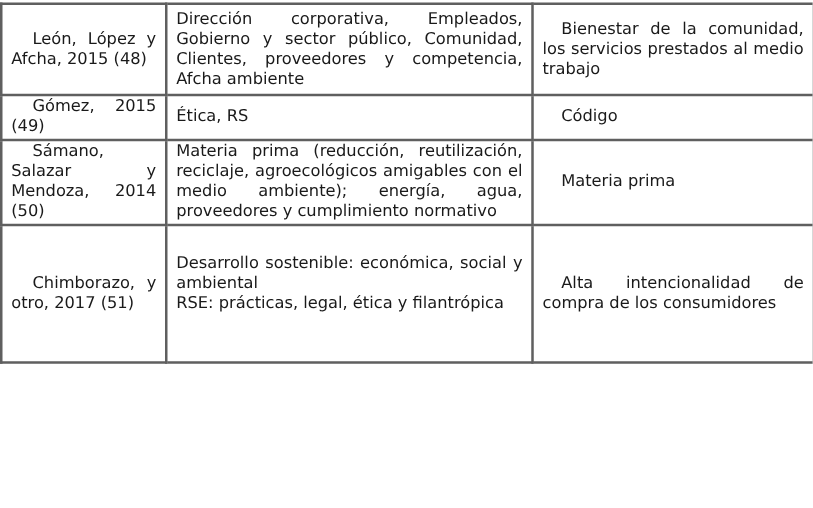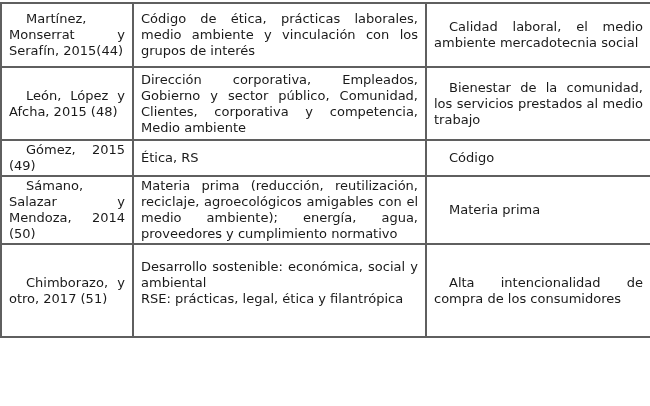--- a/index.html
+++ b/index.html
@@ -41,50 +41,39 @@
   }
   td.col-dimensions p { text-indent: 0; }
   td.col-outcome p { text-indent: 15px; }
   td p:empty { min-height: 16px; }
   
   tr.row-0 td { height: 64px; }
   tr.row-1 td { height: 37px; }
   tr.row-2 td { height: 73px; }
   tr.row-3 td { height: 31px; }
   tr.row-4 td { height: 67px; }
-  tr.row-5 td { height: 93px; }
+  tr.row-5 td { height: 110px; }
 </style>
 </head>
 <body style="background: rgb(255, 255, 255);">
 
 <div class="page">
   <table class="lit-table">
     <colgroup>
       <col style="width:132px">
       <col style="width:293px">
       <col style="width:225px">
     </colgroup>
     <tbody>
-        <tr class="row-0">
-          <td class="col-source">
-            <p>Martínez, Monserrat y Serafín, 2015(44)</p>
-          </td>
-          <td class="col-dimensions">
-            <p>Código de ética, prácticas laborales, medio ambiente y vinculación con los grupos de interés</p>
-          </td>
-          <td class="col-outcome">
-            <p>Calidad laboral, el medio ambiente mercadotecnia social</p>
-          </td>
-        </tr>
         <tr class="row-2">
           <td class="col-source">
             <p>León, López y Afcha, 2015 (48)</p>
           </td>
           <td class="col-dimensions">
-            <p>Dirección corporativa, Empleados, Gobierno y sector público, Comunidad, Clientes, corporativa y competencia, Medio ambiente</p>
+            <p>Dirección corporativa, Empleados, Gobierno y sector público, Comunidad, Clientes, proveedores y competencia, Afcha ambiente</p>
           </td>
           <td class="col-outcome">
             <p>Bienestar de la comunidad, los servicios prestados al medio trabajo</p>
           </td>
         </tr>
         <tr class="row-3">
           <td class="col-source">
             <p>Gómez, 2015 (49)</p>
           </td>
           <td class="col-dimensions">

